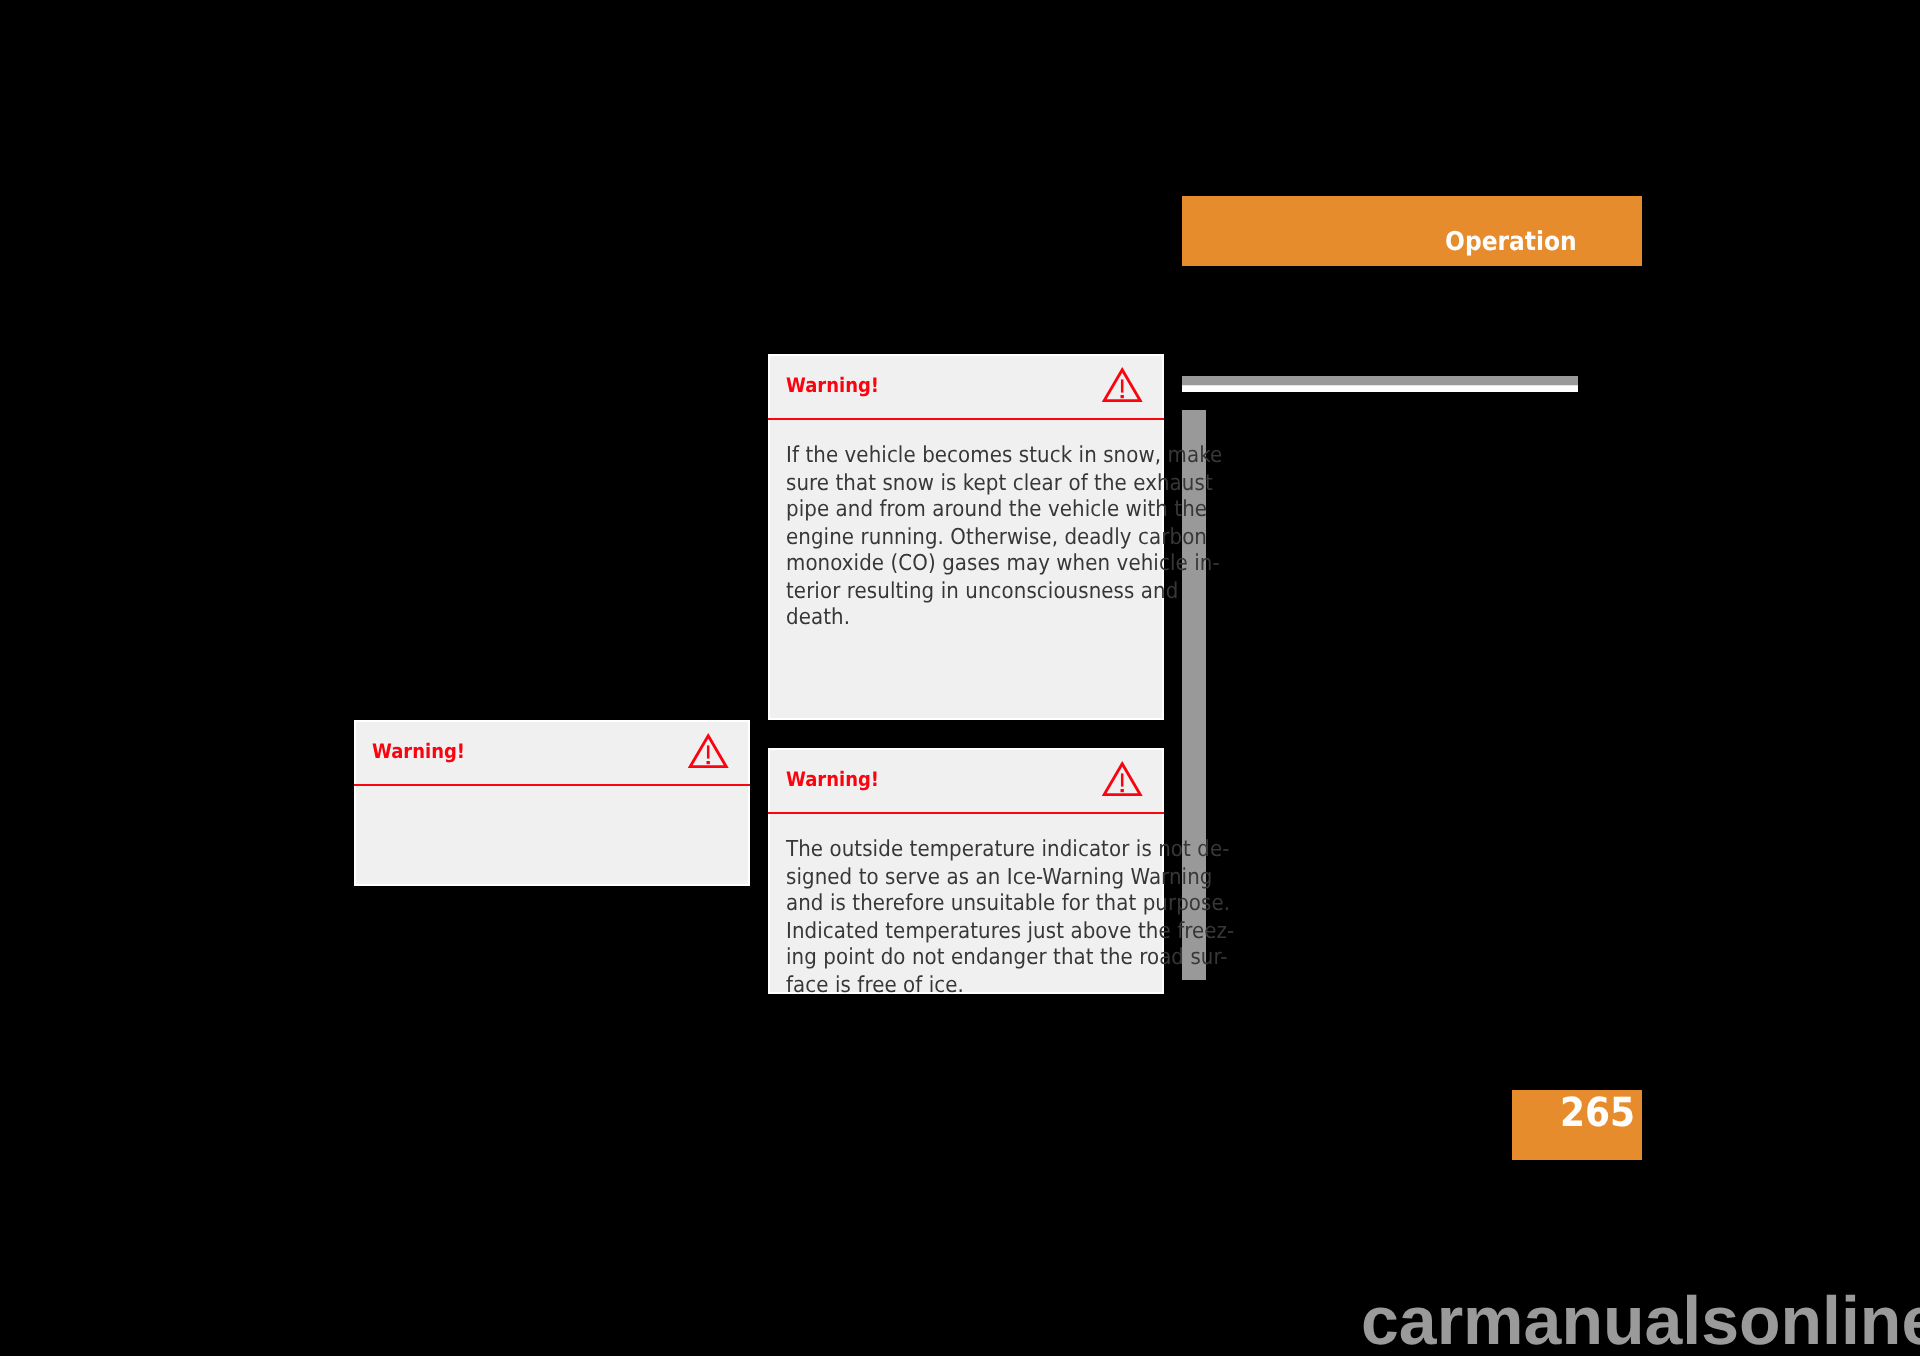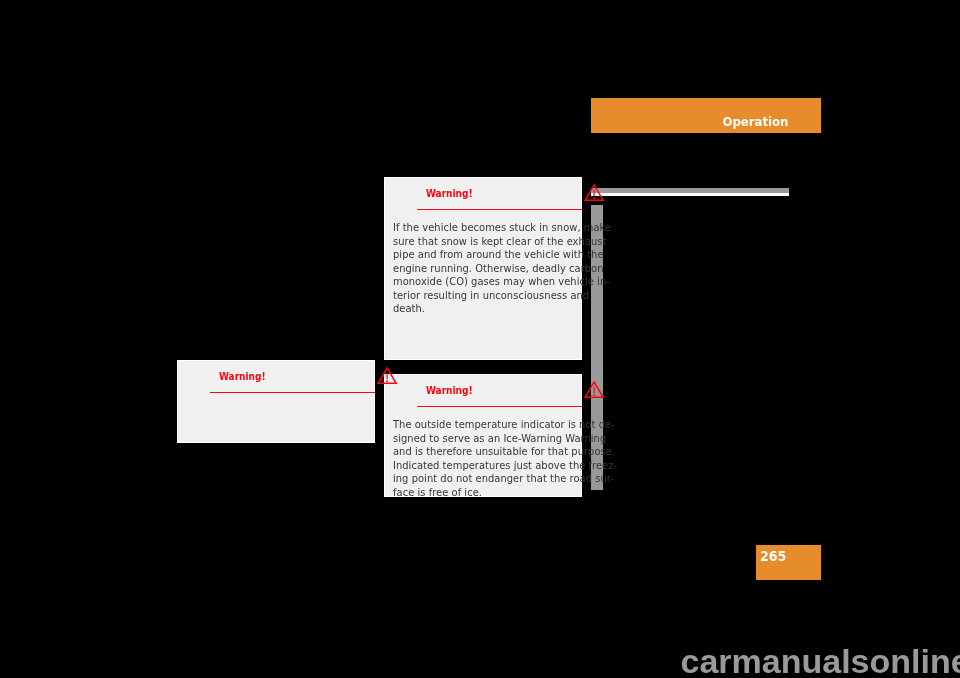--- a/index.html
+++ b/index.html
@@ -36,21 +36,21 @@
   .vbar{
     position:absolute;left:591px;top:205px;width:12px;height:285px;
     background:#999999;
   }
 
   
   .warn{
     position:absolute;background:#f0f0f0;color:#373737;
     box-sizing:border-box;border:1px solid #ffffff;
   }
-  .warn .head{position:relative;height:31px;margin-left:33px;}
+  .warn .head{position:relative;height:31px;}
   .warn .title{
     position:absolute;left:8px;top:8.5px;
     color:#fb0410;font-weight:bold;font-size:10px;line-height:13px;
     font-family:"DejaVu Sans Condensed","DejaVu Sans",sans-serif;letter-spacing:0px;
   }
   .warn .tri{position:absolute;left:165.7px;top:5.1px;}
   .warn .sep{
     position:absolute;left:-1px;right:-1px;top:30.6px;height:1.7px;background:#fb0410;
   }
   .warn .body{
@@ -63,22 +63,22 @@
   #warn-snow{left:384px;top:177px;width:198px;height:183px;}
   #warn-temp{left:384px;top:374px;width:198px;height:123px;}
   #warn-brake{left:177px;top:360px;width:198px;height:83px;}
 
   
   .pagenum{
     position:absolute;left:756px;top:545px;width:65px;height:34.5px;
     background:#e68c2c;
   }
   .pagenum span{
-    position:absolute;left:4px;top:2.5px;
-    color:#fdfdfd;font-weight:bold;font-size:14px;line-height:17px;
+    position:absolute;left:24px;top:2.5px;
+    color:#fdfdfd;font-weight:bold;font-size:20px;line-height:17px;
     font-family:"DejaVu Sans Condensed","DejaVu Sans",sans-serif;
   }
 
   
   .watermark{
     position:absolute;left:680.5px;top:648px;
     color:#9a9a9a;font-weight:bold;font-size:34px;line-height:26px;
     font-family:"Liberation Sans",sans-serif;
     white-space:nowrap;
   }

